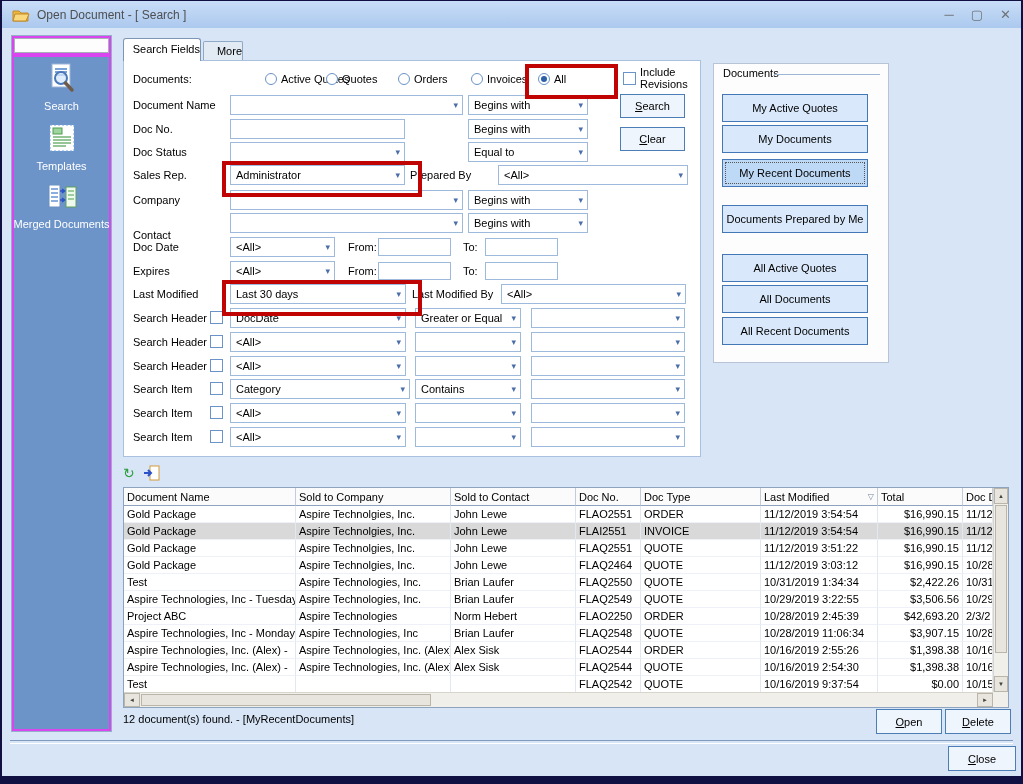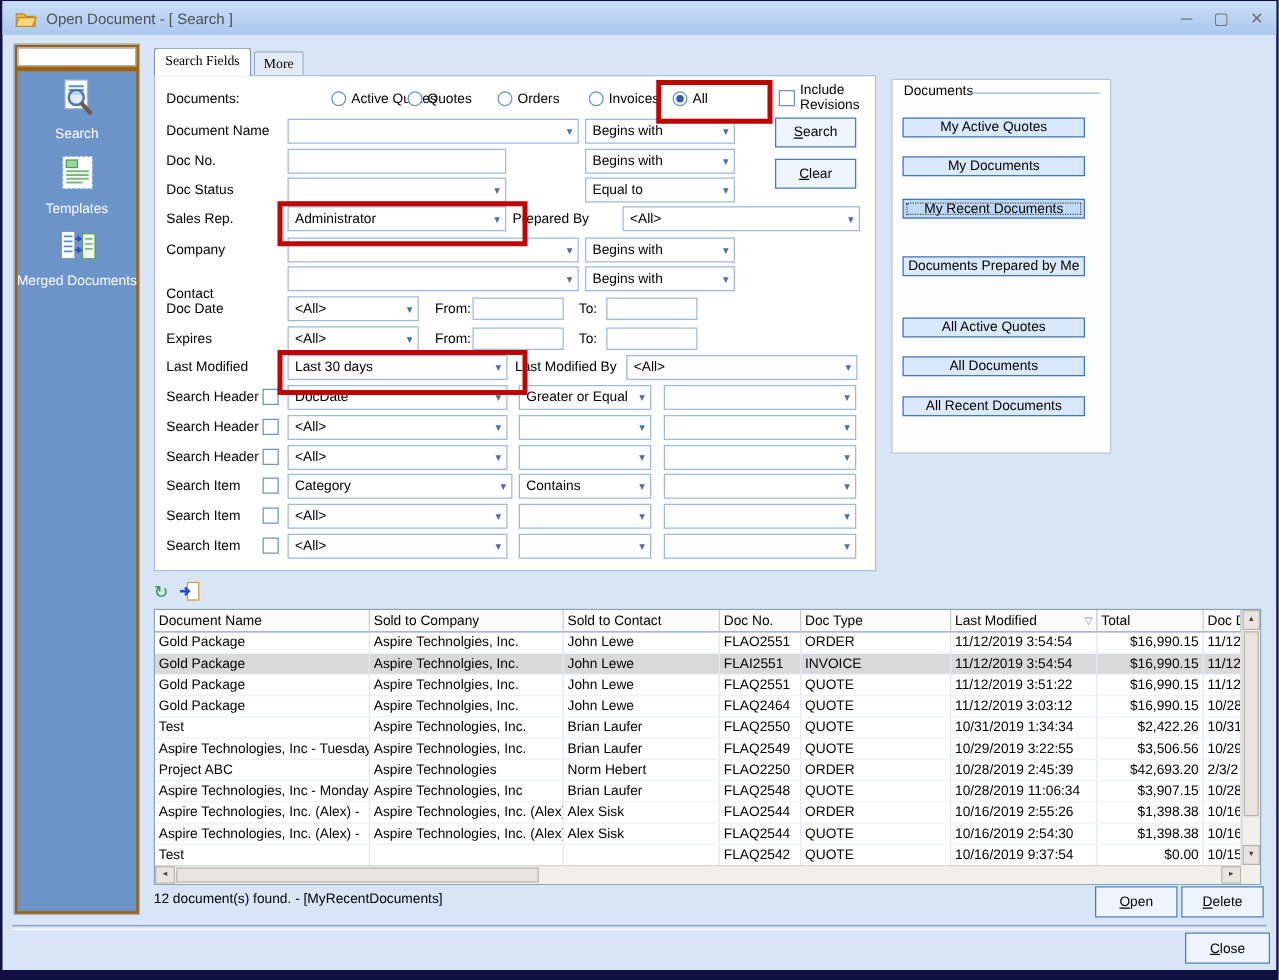--- a/index.html
+++ b/index.html
@@ -10,27 +10,27 @@
           border-width:1px 2px 8px 2px;background:#D7E5F7;box-sizing:border-box;}
   
   .titlebar{position:absolute;left:0;top:0;right:0;height:27px;
             background:linear-gradient(180deg,#C9DEF7 0%,#ABC8EE 100%);
             display:flex;align-items:center;padding:0 10px;gap:7px;box-sizing:border-box;}
   .title-text{color:#4D4F52;font-size:12px;}
   .win-controls{margin-left:auto;display:flex;gap:17px;color:#6F7276;font-size:13px;font-weight:bold;}
   .win-controls span{cursor:default;line-height:13px;}
   
   .sidebar{position:absolute;left:9px;top:34px;width:101px;height:697px;
-           border:1px solid #97AECB;box-sizing:border-box;background:#a16207;}
+           border:1px solid #97AECB;box-sizing:border-box;background:#d946ef;}
   .sidebar-box{position:absolute;left:2px;top:2px;right:2px;height:15px;background:#FDFDFD;border:1px solid #A9AFB9;box-sizing:border-box;}
   .sidebar-blue{position:absolute;left:2px;right:2px;top:21px;bottom:2px;background:#6D94C8;}
   .side-item{position:absolute;left:0;width:100%;display:flex;flex-direction:column;align-items:center;gap:4px;color:#FFF;cursor:pointer;}
   .side-item .cap{white-space:nowrap;}
   
-  .tab{position:absolute;box-sizing:border-box;text-align:center;cursor:pointer;font-family:Liberation Serif, serif;}
+  .tab{position:absolute;box-sizing:border-box;text-align:right;cursor:pointer;}
   .tab-active{left:121px;top:37px;width:78px;height:23px;background:#FFF;border:1px solid #7D95B5;border-bottom:none;
               border-radius:3px 3px 0 0;line-height:21px;z-index:3;}
   .tab-more{left:201px;top:40px;width:40px;height:20px;background:#E2EAF4;border:1px solid #8FA8C6;border-bottom:none;
             border-radius:2px 2px 0 0;line-height:18px;z-index:1;}
   .page{position:absolute;left:121px;top:59px;width:578px;height:397px;background:#FFF;
         border:1px solid #A9C0DE;box-sizing:border-box;z-index:2;}
   
   .lbl{position:absolute;white-space:nowrap;line-height:13px;}
   .combo{position:absolute;height:20px;background:#FFF;border:1px solid #9DB9DC;box-sizing:border-box;
          padding:3px 16px 0 5px;white-space:nowrap;overflow:hidden;cursor:default;}
@@ -44,21 +44,21 @@
   .chk-item{position:absolute;display:flex;align-items:center;gap:4px;height:14px;}
   .chk-item .chkbox{width:13px;height:13px;background:#FFF;border:1px solid #6A93C8;box-sizing:border-box;flex:0 0 auto;}
   .btn{position:absolute;background:#EEF5FD;border:1px solid #4D7DB5;box-sizing:border-box;
        display:flex;align-items:center;justify-content:center;cursor:pointer;}
   .redbox{position:absolute;border:4px solid #C00403;pointer-events:none;z-index:5;}
   
   .shortcuts{position:absolute;left:711px;top:62px;width:176px;height:300px;background:#FDFDFD;
              border:1px solid #B6C4D6;box-sizing:border-box;}
   .shortcuts .gtitle{position:absolute;left:9px;top:3px;}
   .shortcuts .gline{position:absolute;left:60px;right:8px;top:10px;height:1px;background:#9FB6D2;}
-  .sbtn{position:absolute;left:8px;width:146px;height:16px;background:#D9E9FB;border:1px solid #4377B6;
+  .sbtn{position:absolute;left:8px;width:146px;height:28px;background:#D9E9FB;border:1px solid #4377B6;
         box-sizing:border-box;display:flex;align-items:center;justify-content:center;cursor:pointer;}
   .sbtn.focused{background:#BED9F6;outline:1px dotted #555;outline-offset:-4px;}
   
   .gridbar{position:absolute;left:121px;top:461px;height:22px;display:flex;gap:8px;align-items:center;}
   .grid{position:absolute;left:121px;top:486px;width:886px;height:221px;background:#FFF;
         border:1px solid #8EA4BE;box-sizing:border-box;overflow:hidden;}
   .ghead{position:absolute;left:0;top:0;height:18px;display:flex;background:#FBFBFB;z-index:2;}
   .ghc{box-sizing:border-box;border-right:1px solid #C2CCDB;border-bottom:1px solid #8EA4BE;
        padding:2px 3px;white-space:nowrap;overflow:hidden;display:flex;justify-content:space-between;align-items:center;cursor:pointer;}
   .gbody{position:absolute;left:0;top:18px;width:869px;height:187px;overflow:hidden;}

